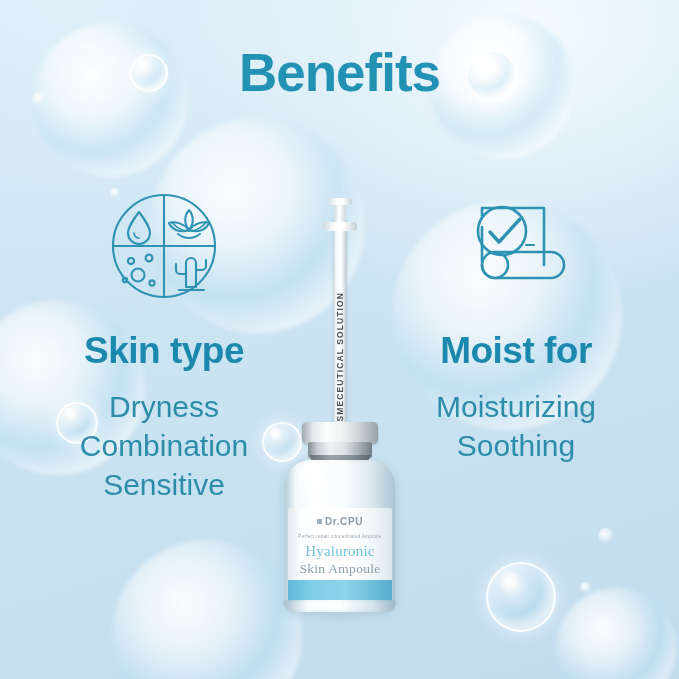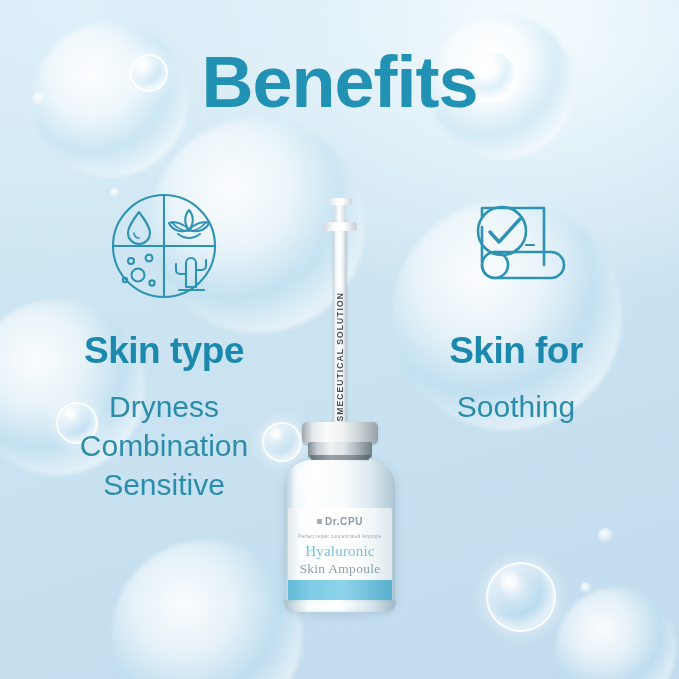--- a/index.html
+++ b/index.html
@@ -51,21 +51,21 @@
     background:radial-gradient(circle, rgba(255,255,255,.95), rgba(255,255,255,0) 70%);
   }
   .dot {
     background:radial-gradient(circle at 40% 35%, rgba(255,255,255,.95), rgba(255,255,255,0) 72%);
   }
 
   
   .title {
     position:absolute; left:0; right:0; top:46px;
     text-align:center;
-    font-size:72px; font-weight:bold;
+    font-size:53px; font-weight:bold;
     letter-spacing:-1px;
     color:#2191b4;
     line-height:1;
   }
 
   
   .col {
     position:absolute; top:186px; width:300px; text-align:center;
   }
   .col.left  { left:14px; }
@@ -290,22 +290,23 @@
         <path d="M22 75 a13 13 0 0 0 13 13 L91 88 a13 13 0 0 0 0 -26 L35 62"></path>
         <ellipse cx="35" cy="75" rx="13" ry="13"></ellipse>
 
         <circle cx="42" cy="41" r="24"></circle>
         <path d="M30 42 L39 52 L60 29" stroke-width="3.4"></path>
 
         <line x1="66" y1="55" x2="74" y2="55" stroke-width="2.2"></line>
         <line x1="66" y1="62" x2="74" y2="62" stroke-width="2.2"></line>
       </svg>
     </div>
-    <div class="heading">Skin for</div>
+    <div class="heading">Moist for</div>
     <div class="items">
+      <div>Moisturizing</div>
       <div>Soothing</div>
     </div>
   </div>
 
   <div id="bottle">
     <div class="rod"></div>
     <div class="rod-neck"></div>
     <div class="rod-plunger-top"></div>
     <div class="rod-collar"></div>
     <div class="rod-label">COSMECEUTICAL SOLUTION</div>

